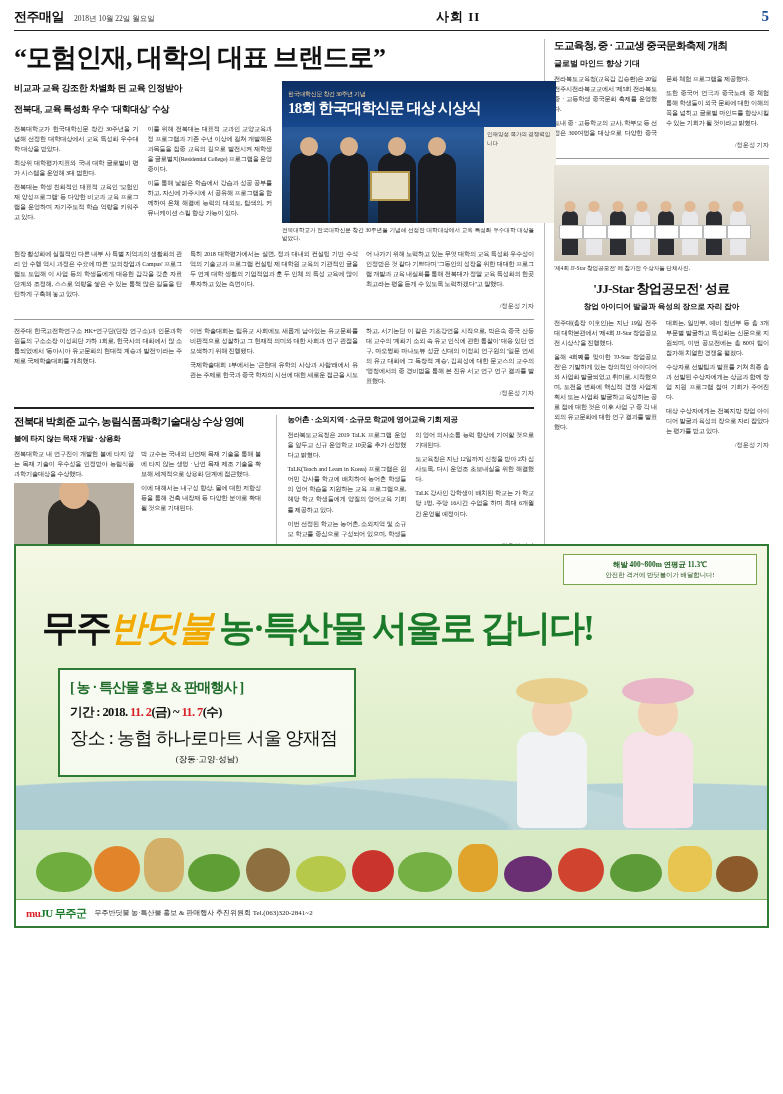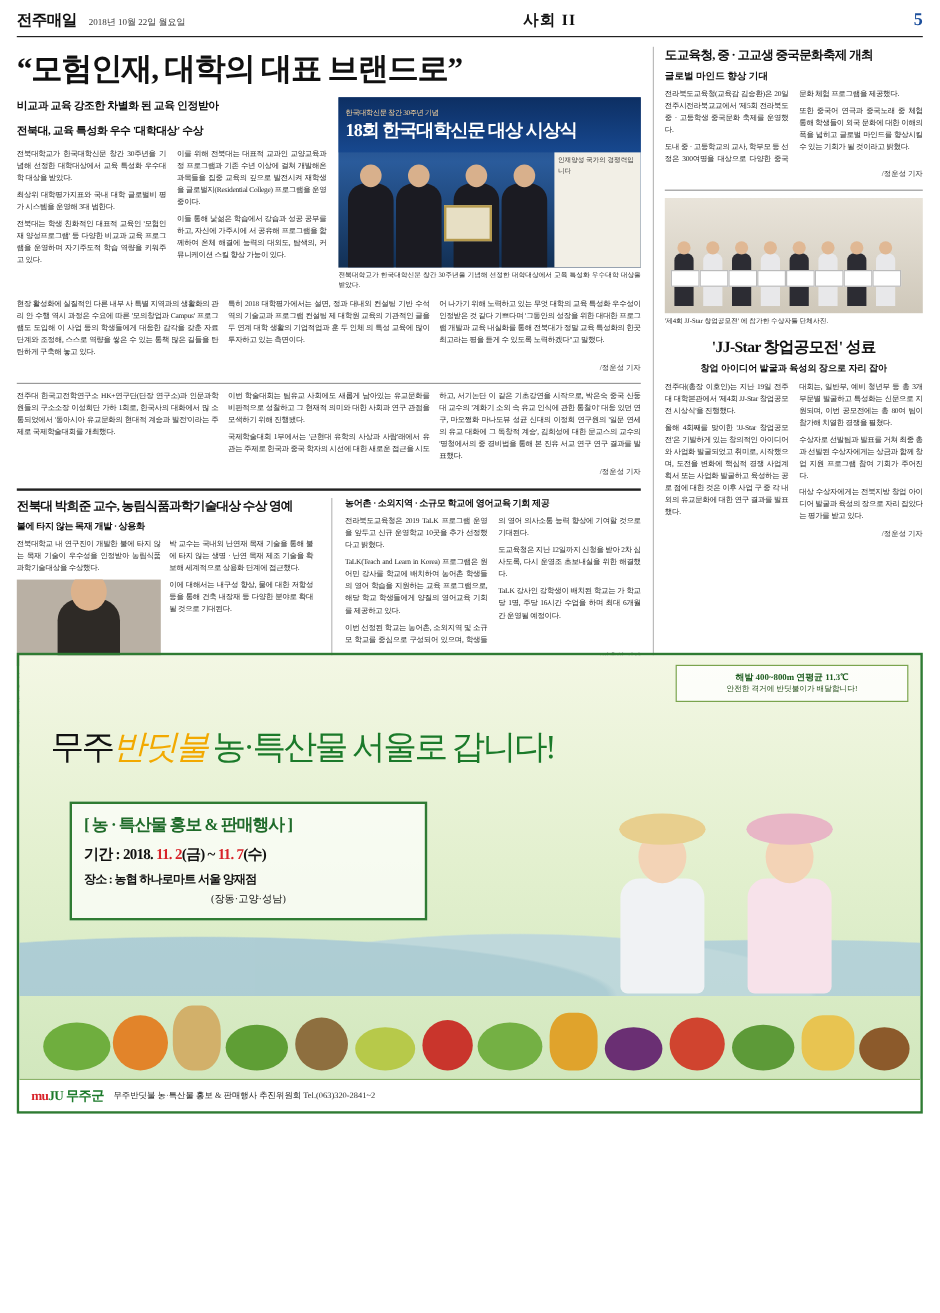--- a/index.html
+++ b/index.html
@@ -119,20 +119,21 @@
     text-align: right;
     margin-top: 3px;
     color: #333;
   }
 
   
   .photo {
     position: relative;
     overflow: hidden;
     background: #c9d2dc;
+    padding-left: 22px;
   }
   .caption {
     font-size: 5.6px;
     line-height: 1.5;
     color: #222;
     margin-top: 3px;
     text-align: justify;
   }
 
   
@@ -346,22 +347,22 @@
   }
   .ad-top-note .strong {
     font-weight: bold;
     font-size: 7.4px;
     color: #1d5c1f;
   }
   .ad-title {
     position: absolute;
     left: 26px;
     top: 58px;
-    font-size: 28px;
-    font-weight: normal;
+    font-size: 36px;
+    font-weight: bold;
     letter-spacing: -2px;
     color: #1b7a2a;
     white-space: nowrap;
   }
   .ad-title .brand {
     color: #111;
   }
   .ad-title .firefly {
     color: #f2a900;
     font-style: italic;
@@ -384,22 +385,22 @@
     margin-bottom: 7px;
   }
   .ad-box .l2 {
     font-size: 12.5px;
     font-weight: bold;
     letter-spacing: -0.6px;
     margin-bottom: 5px;
   }
   .ad-box .l2 .red { color: #d8232a; }
   .ad-box .l3 {
-    font-size: 10px;
-    font-weight: bold;
+    font-size: 18px;
+    font-weight: normal;
     letter-spacing: -0.6px;
   }
   .ad-box .l4 {
     font-size: 8.5px;
     text-align: center;
     margin-top: 4px;
   }
   .ad-kids {
     position: absolute;
     right: 34px;

